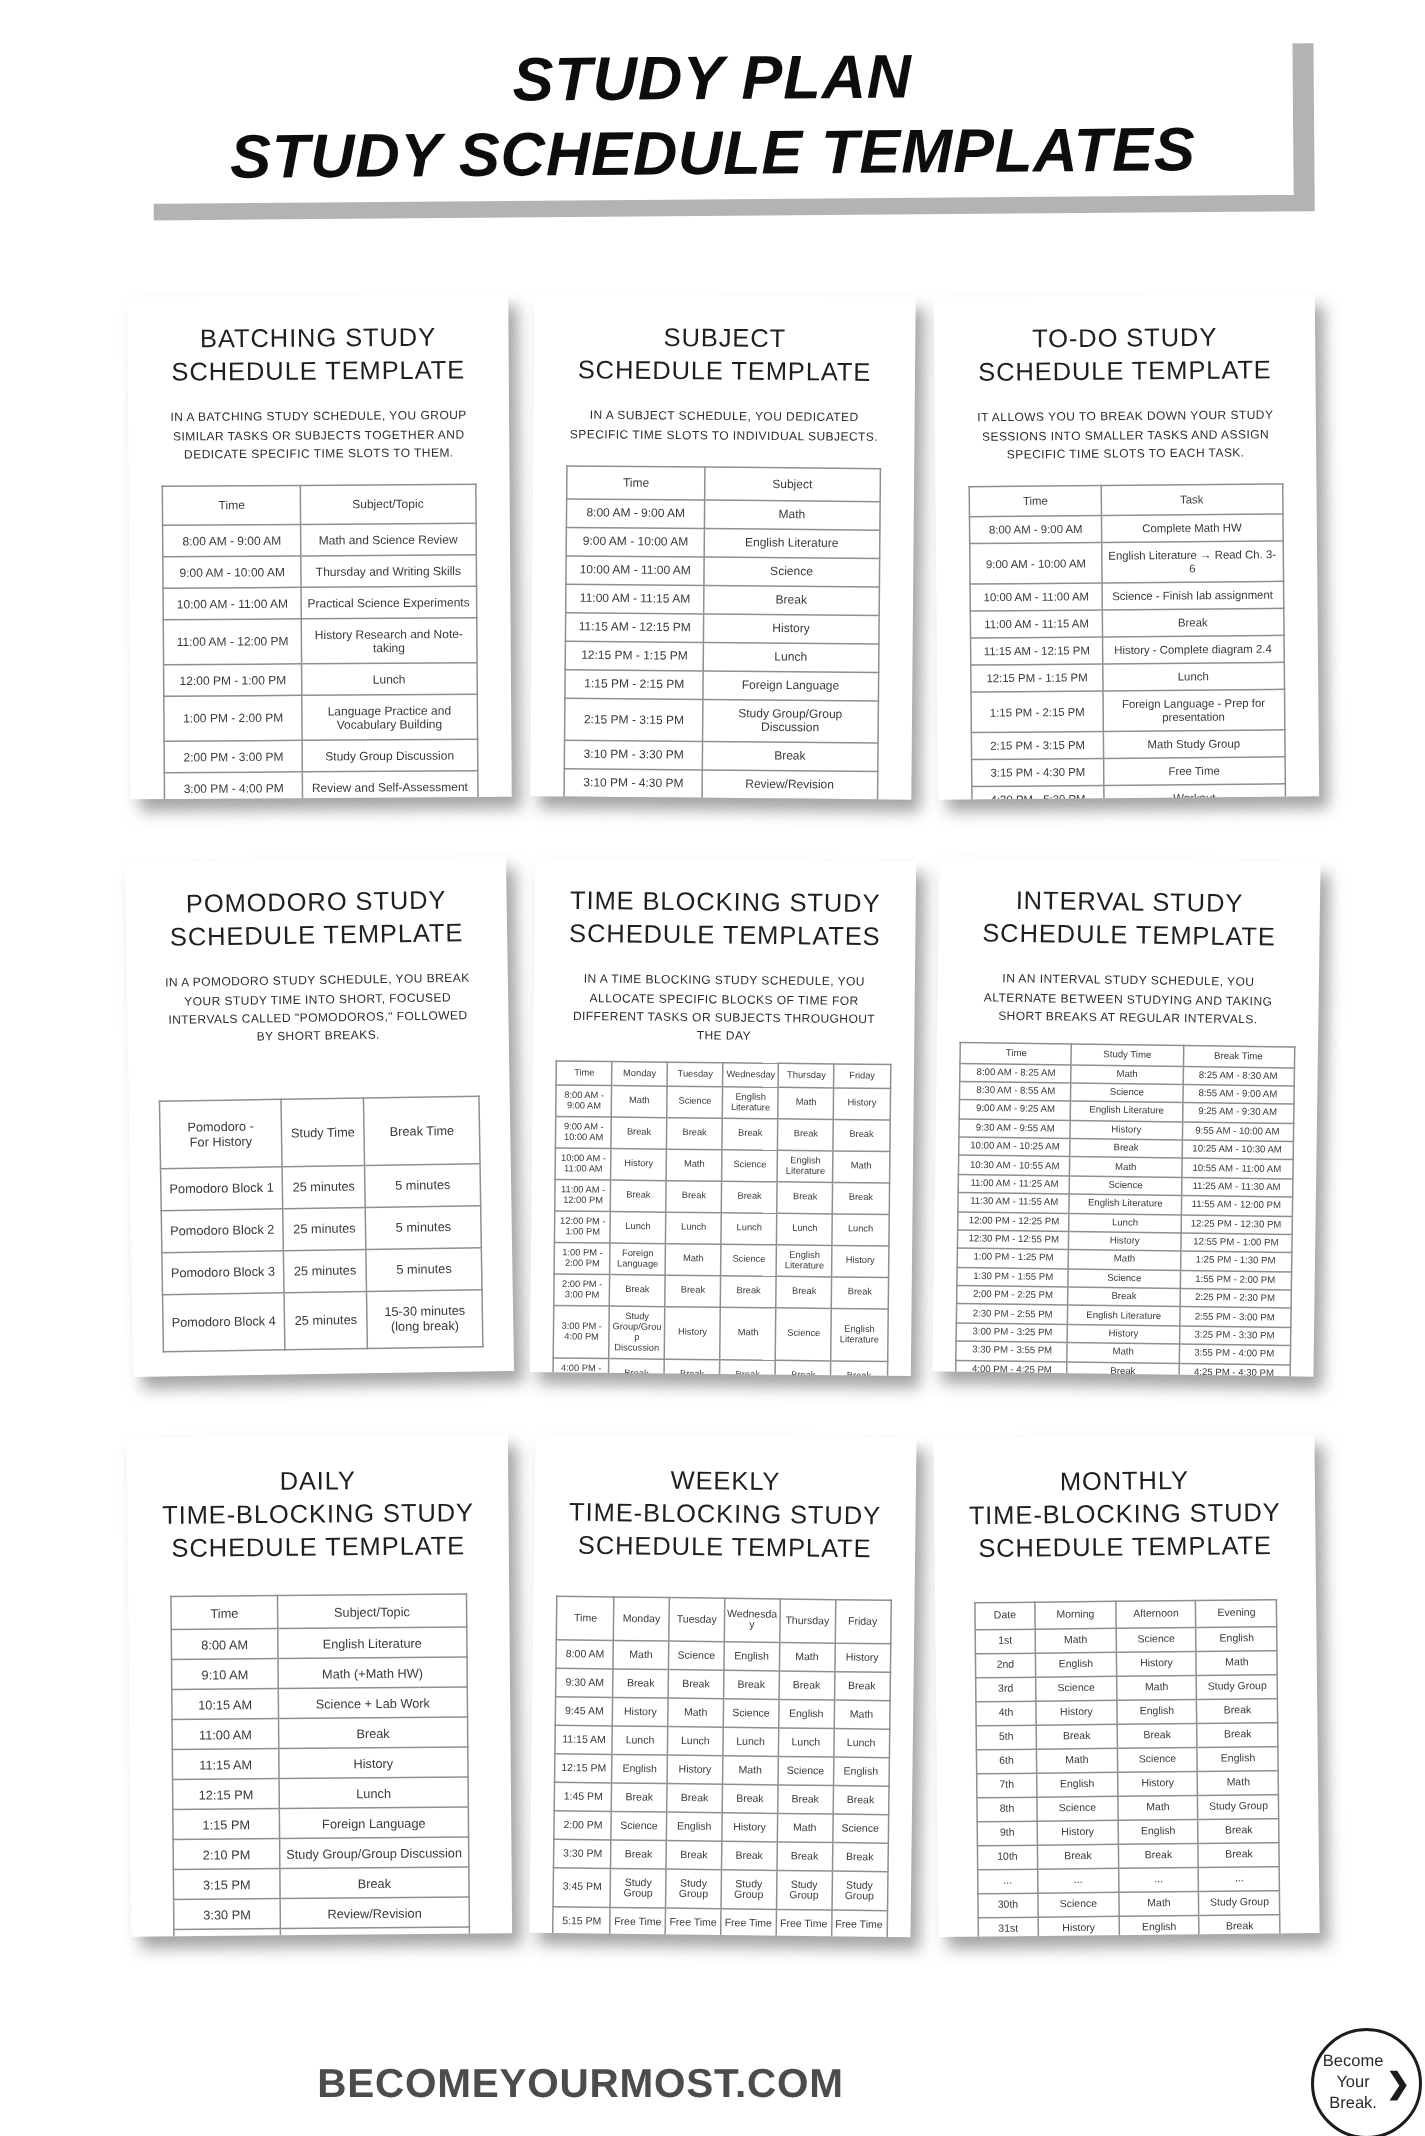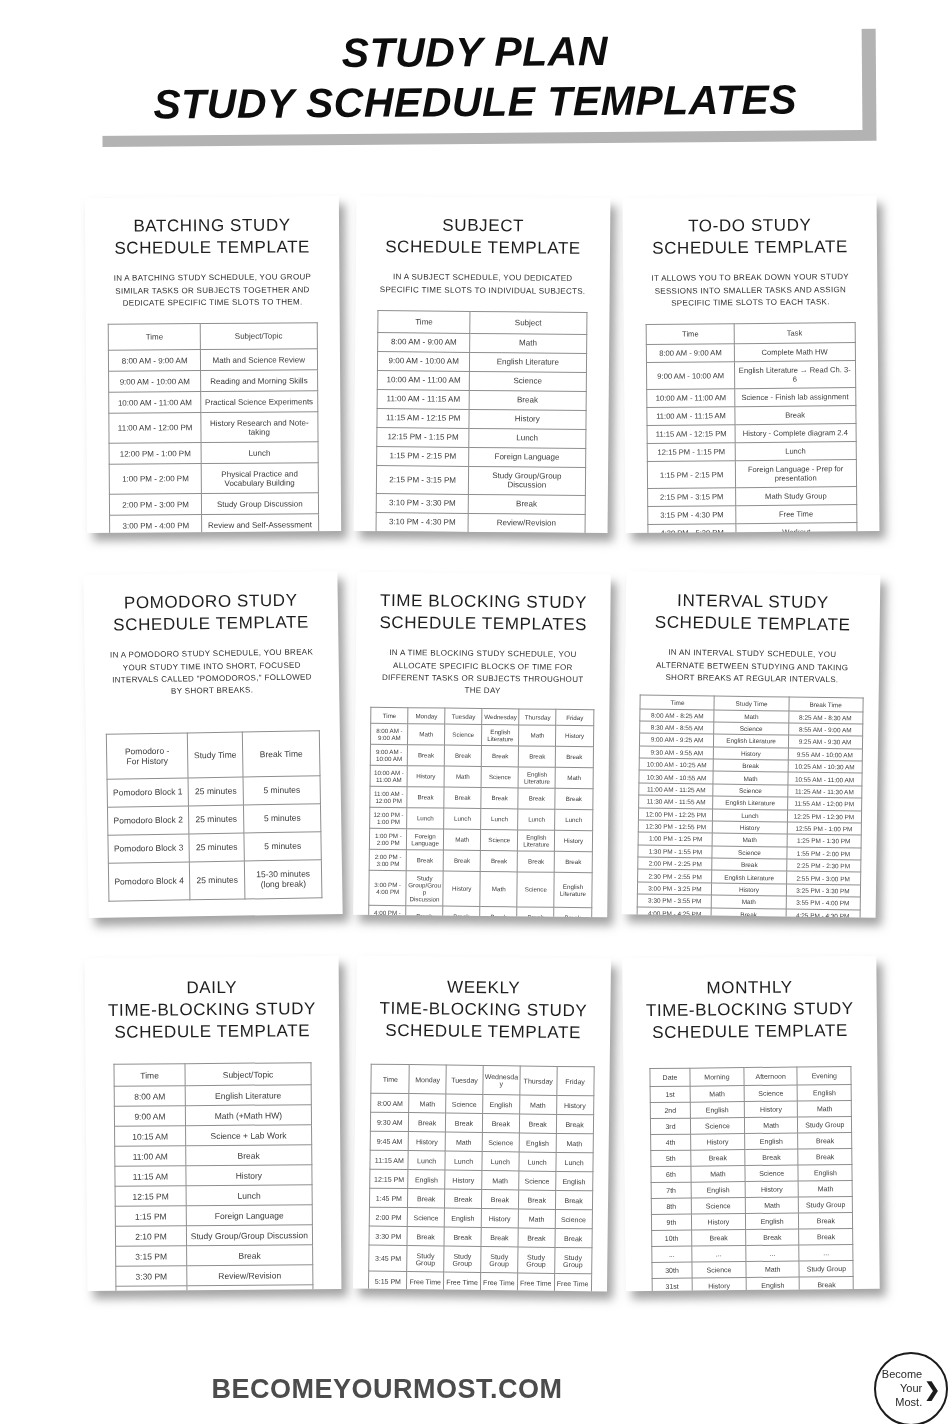--- a/index.html
+++ b/index.html
@@ -155,21 +155,21 @@
     width: 74px; height: 74px;
     border: 2.5px solid #1c1c1c;
     border-radius: 50%;
     background: #ffffff;
     display: flex; align-items: center; justify-content: center;
   }
   .logo-lines {
     font-size: 11px;
     line-height: 1.25;
     color: #2a2a2a;
-    text-align: right;
+    text-align: center;
   }
   .logo-chevron {
     font-size: 19px;
     font-weight: 700;
     color: #1c1c1c;
     margin-left: 2px;
   }
 </style>
 </head>
 <body>
@@ -192,37 +192,37 @@
             <th>Subject/Topic</th>
           </tr>
       </thead>
       <tbody>
           <tr>
             <td>8:00 AM - 9:00 AM</td>
             <td>Math and Science Review</td>
           </tr>
           <tr>
             <td>9:00 AM - 10:00 AM</td>
-            <td>Reading and Morning Skills</td>
+            <td>Thursday and Writing Skills</td>
           </tr>
           <tr>
             <td>10:00 AM - 11:00 AM</td>
             <td>Practical Science Experiments</td>
           </tr>
           <tr>
             <td>11:00 AM - 12:00 PM</td>
             <td>History Research and Note-taking</td>
           </tr>
           <tr>
             <td>12:00 PM - 1:00 PM</td>
             <td>Lunch</td>
           </tr>
           <tr>
             <td>1:00 PM - 2:00 PM</td>
-            <td>Physical Practice and Vocabulary Building</td>
+            <td>Language Practice and Vocabulary Building</td>
           </tr>
           <tr>
             <td>2:00 PM - 3:00 PM</td>
             <td>Study Group Discussion</td>
           </tr>
           <tr>
             <td>3:00 PM - 4:00 PM</td>
             <td>Review and Self-Assessment</td>
           </tr>
         </tbody>
@@ -575,21 +575,21 @@
             <th>Time</th>
             <th>Subject/Topic</th>
           </tr>
       </thead>
       <tbody>
           <tr>
             <td>8:00 AM</td>
             <td>English Literature</td>
           </tr>
           <tr>
-            <td>9:00 AM</td>
+            <td>9:10 AM</td>
             <td>Math (+Math HW)</td>
           </tr>
           <tr>
             <td>10:15 AM</td>
             <td>Science + Lab Work</td>
           </tr>
           <tr>
             <td>11:00 AM</td>
             <td>Break</td>
           </tr>
@@ -817,17 +817,17 @@
     </table>
   </section>
   </main>
 
 <footer>
   <div class="footer-text">BECOMEYOURMOST.COM</div>
   <div class="logo">
     <div class="logo-lines">
       <span>Become</span><br>
       <span>Your</span><br>
-      <span>Most.</span>
+      <span>Break.</span>
     </div>
     <span class="logo-chevron">❯</span>
   </div>
 </footer>
 
 </body></html>

